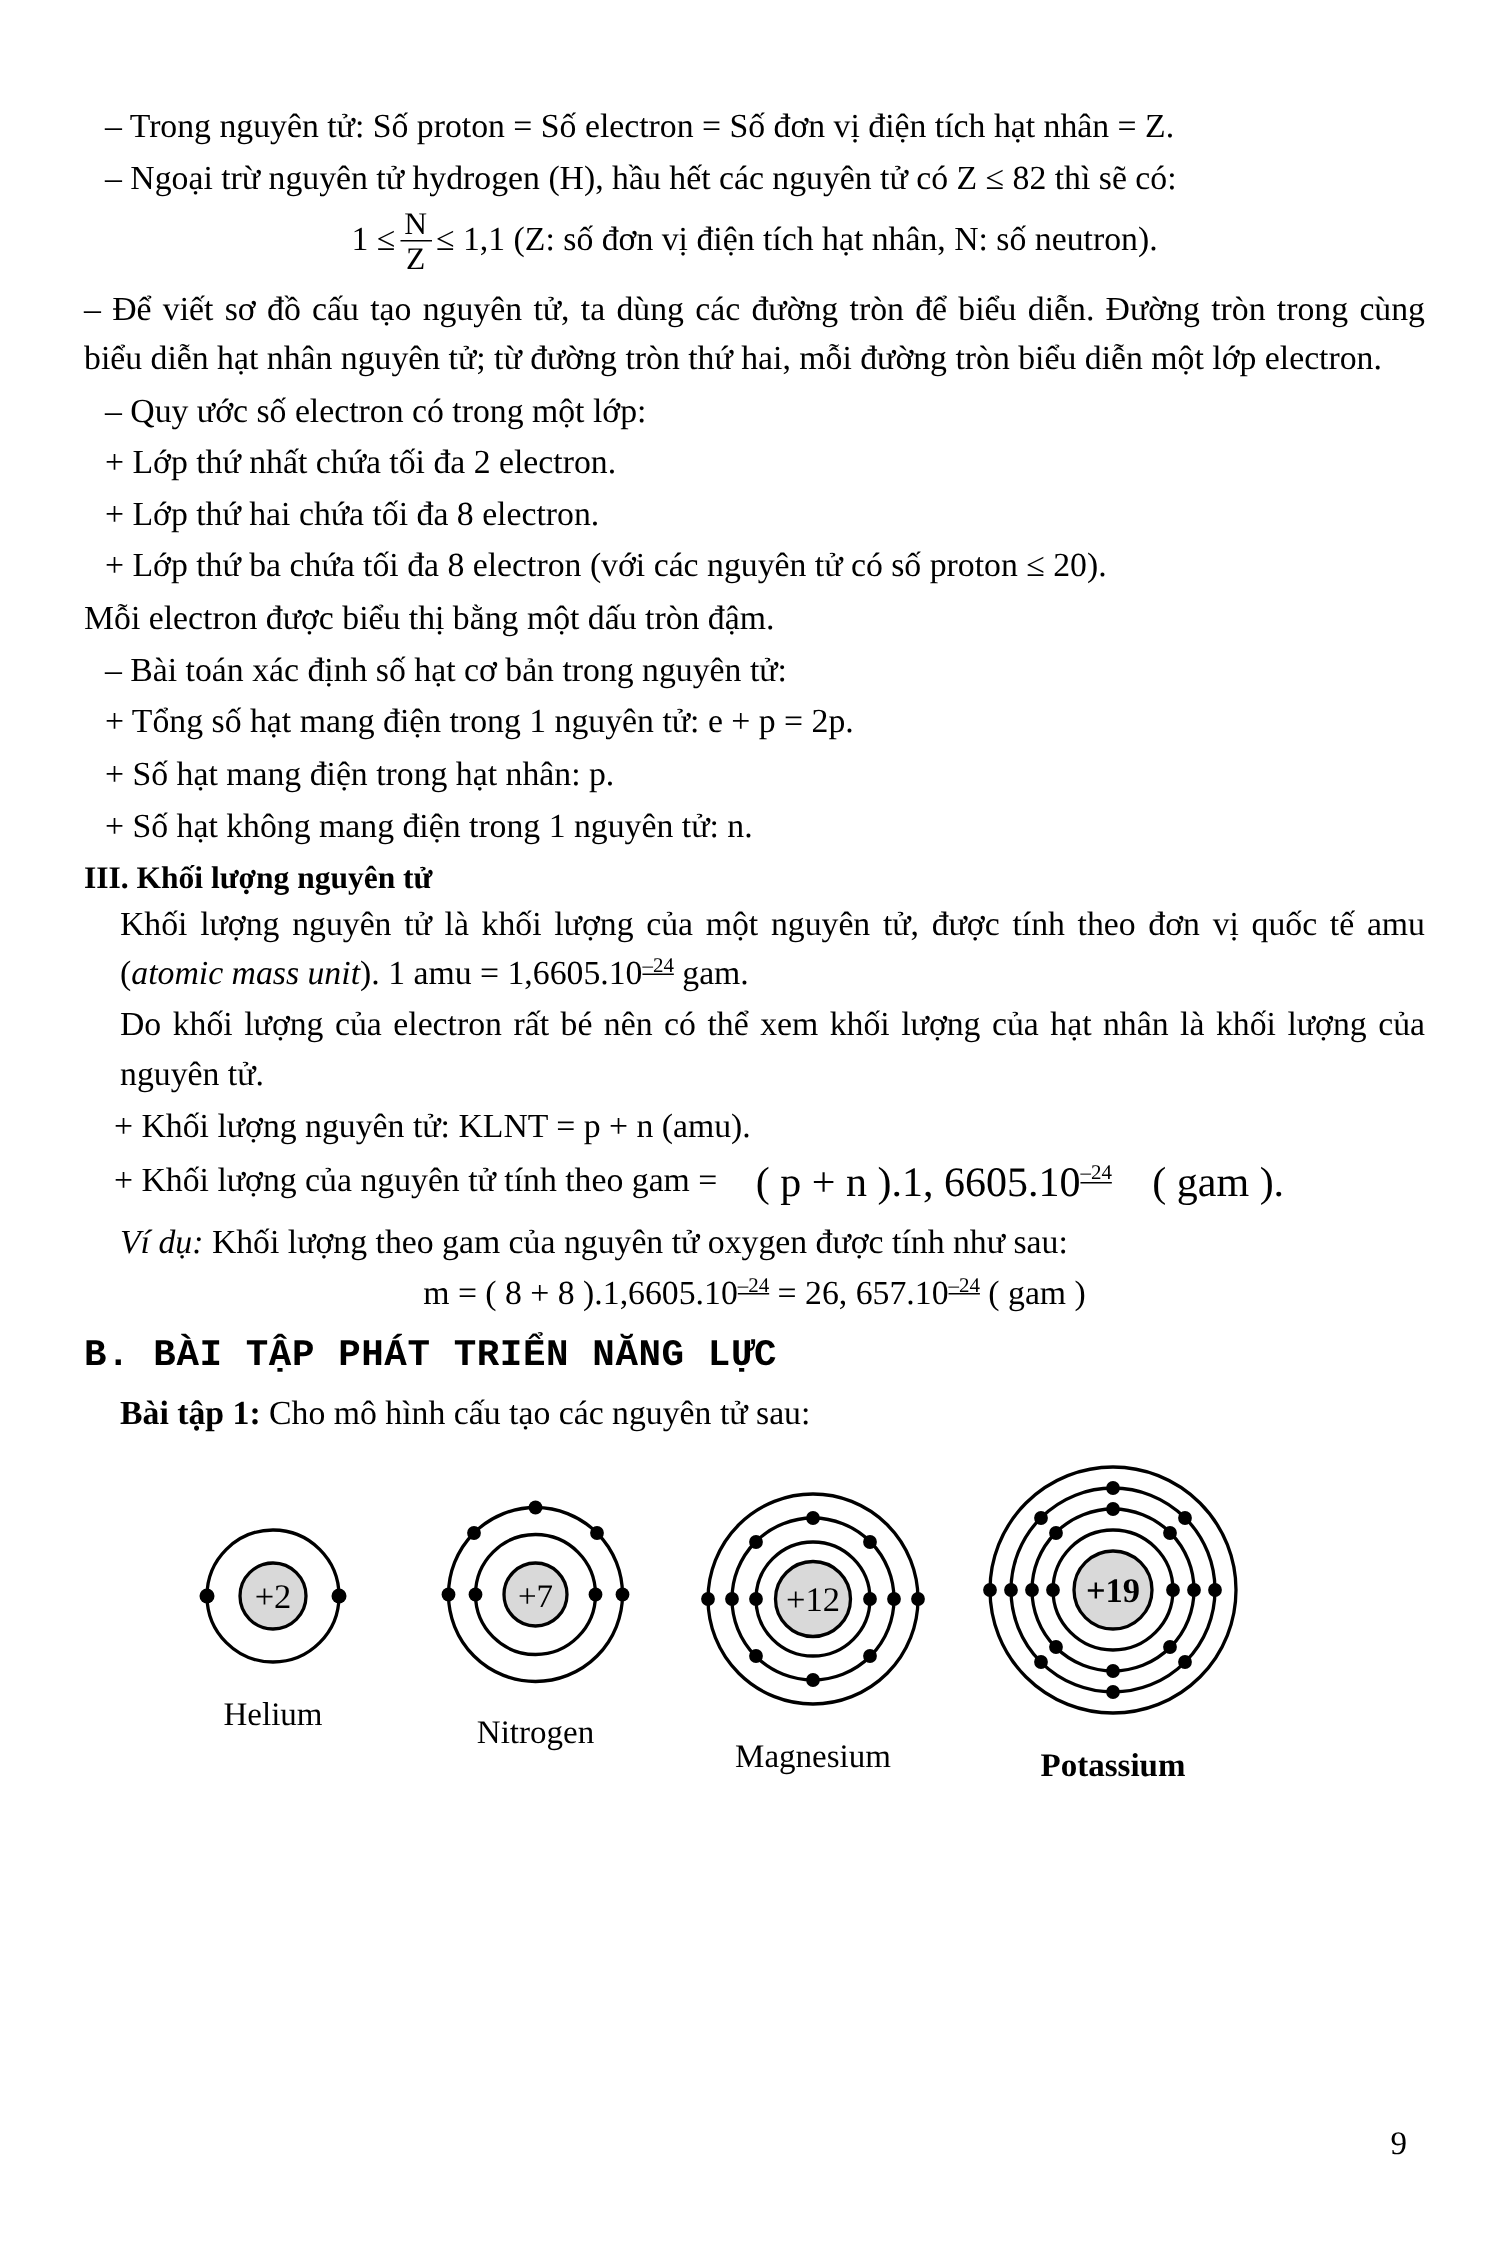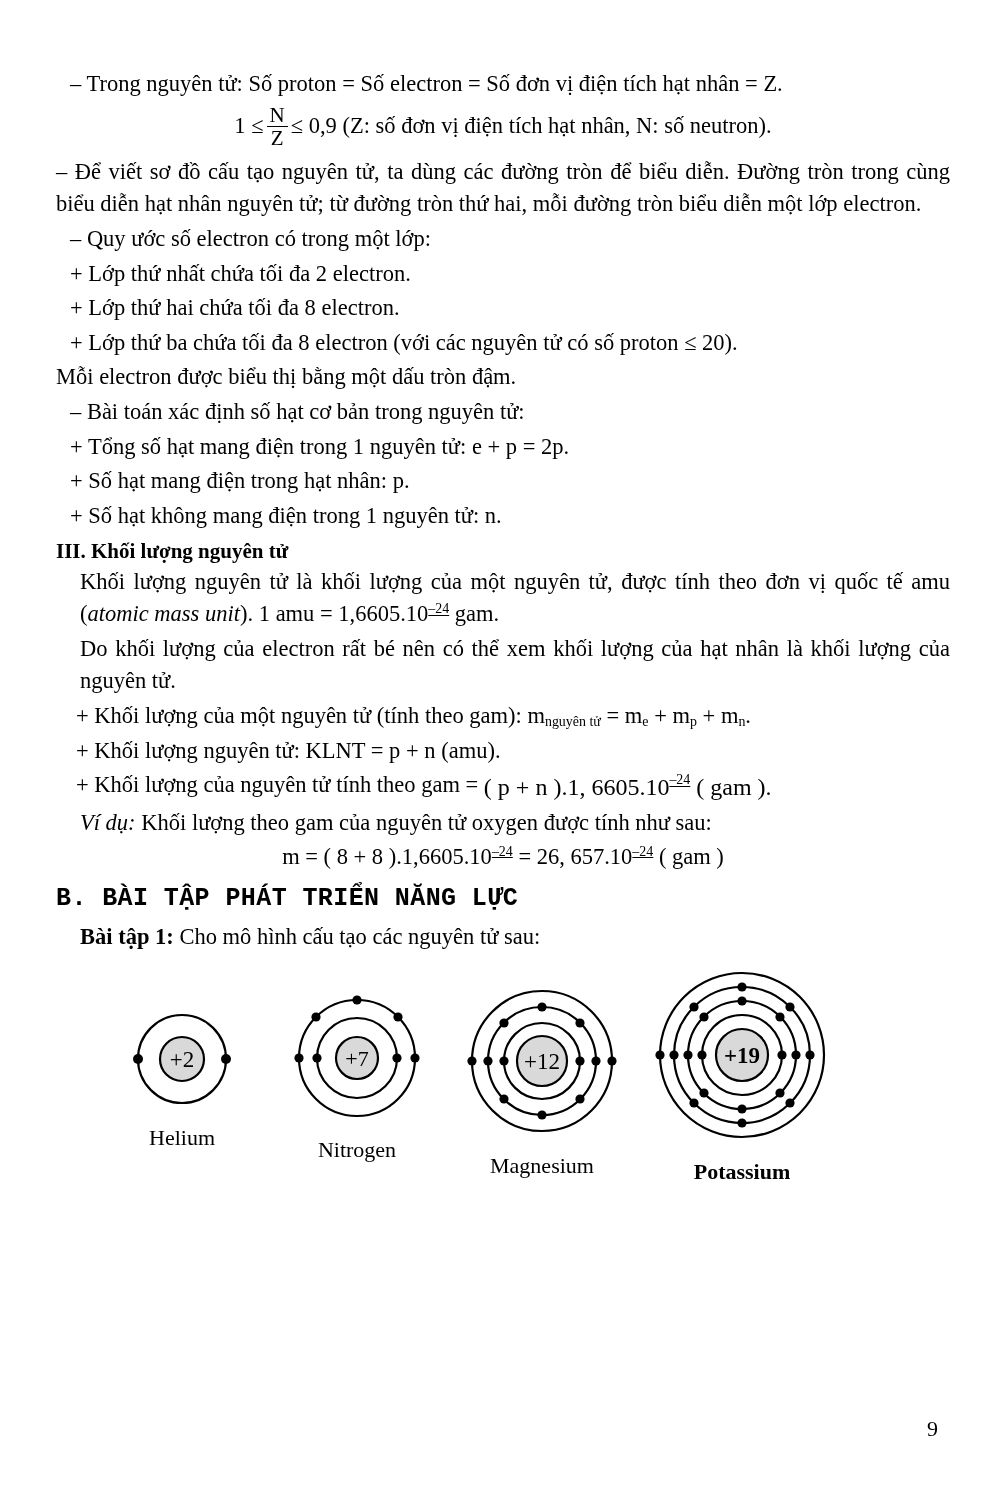--- a/index.html
+++ b/index.html
@@ -82,22 +82,23 @@
     display: block;
     border-top: 1.4px solid #000;
     padding: 0 3px;
   }
   .formula-line {
     text-align: center;
     font-size: 22.5px;
     margin: 4px 0 6px 0;
   }
   .paren-big {
-    font-size: 24px;
+    font-size: 28px;
     vertical-align: -3px;
+    margin-left: 20px;
   }
   .atoms-row {
     position: relative;
     height: 200px;
     margin-top: 22px;
   }
   .atom {
     position: absolute;
     text-align: center;
   }
@@ -117,23 +118,24 @@
 </style>
 </head>
 <body>
 
 <div class="page">
 
   <div class="content">
 
     <p class="indent">– Trong nguyên tử: Số proton = Số electron = Số đơn vị điện tích hạt nhân = Z.</p>
 
+    <p class="indent">– Ngoại trừ nguyên tử hydrogen (H), hầu hết các nguyên tử có Z ≤ 82 thì sẽ có:</p>
 
     <div class="formula-line">
-      <span>1 ≤</span><span class="frac"><span class="num">N</span><span class="den">Z</span></span><span>≤ 0,9  (Z: số đơn vị điện tích hạt nhân, N: số neutron).</span>
+      <span>1 ≤</span><span class="frac"><span class="num">N</span><span class="den">Z</span></span><span>≤ 1,1  (Z: số đơn vị điện tích hạt nhân, N: số neutron).</span>
     </div>
 
     <p style="padding-left:0;">– Để viết sơ đồ cấu tạo nguyên tử, ta dùng các đường tròn để biểu diễn. Đường tròn trong cùng biểu diễn hạt nhân nguyên tử; từ đường tròn thứ hai, mỗi đường tròn biểu diễn một lớp electron.</p>
 
     <p class="indent">– Quy ước số electron có trong một lớp:</p>
     <p class="indent">+  Lớp thứ nhất chứa tối đa 2 electron.</p>
     <p class="indent">+  Lớp thứ hai chứa tối đa 8 electron.</p>
     <p class="indent">+  Lớp thứ ba chứa tối đa 8 electron (với các nguyên tử có số proton ≤ 20).</p>
     <p>Mỗi electron được biểu thị bằng một dấu tròn đậm.</p>
     <p class="indent">– Bài toán xác định số hạt cơ bản trong nguyên tử:</p>
@@ -142,23 +144,20 @@
     <p class="indent">+  Số hạt không mang điện trong 1 nguyên tử: n.</p>
 
     <div class="heading">III. Khối lượng nguyên tử</div>
 
     <p style="padding-left:24px;">
       <span>Khối lượng nguyên tử là khối lượng của một nguyên tử, được tính theo đơn vị quốc tế amu (</span><span class="italic">atomic mass unit</span><span>). 1 amu = 1,6605.10</span><sup>–24</sup><span> gam.</span>
     </p>
 
     <p style="padding-left:24px;">Do khối lượng của electron rất bé nên có thể xem khối lượng của hạt nhân là khối lượng của nguyên tử.</p>
 
-    <p class="indent2">
-      <span>+  Khối lượng của một nguyên tử (tính theo gam): m</span><sub>nguyên tử</sub><span> = m</span><sub>e</sub><span> + m</span><sub>p</sub><span>  + m</span><sub>n</sub><span>.</span>
-    </p>
 
     <p class="indent2">+  Khối lượng nguyên tử: KLNT = p + n (amu).</p>
 
     <p class="indent2">
       <span>+  Khối lượng của nguyên tử tính theo gam = </span><span class="paren-big">( p + n ).1, 6605.10</span><sup>–24</sup><span class="paren-big"> ( gam ).</span>
     </p>
 
     <p style="padding-left:24px;">
       <span class="italic">Ví dụ:</span><span> Khối lượng theo gam của nguyên tử oxygen được tính như sau:</span>
     </p>

